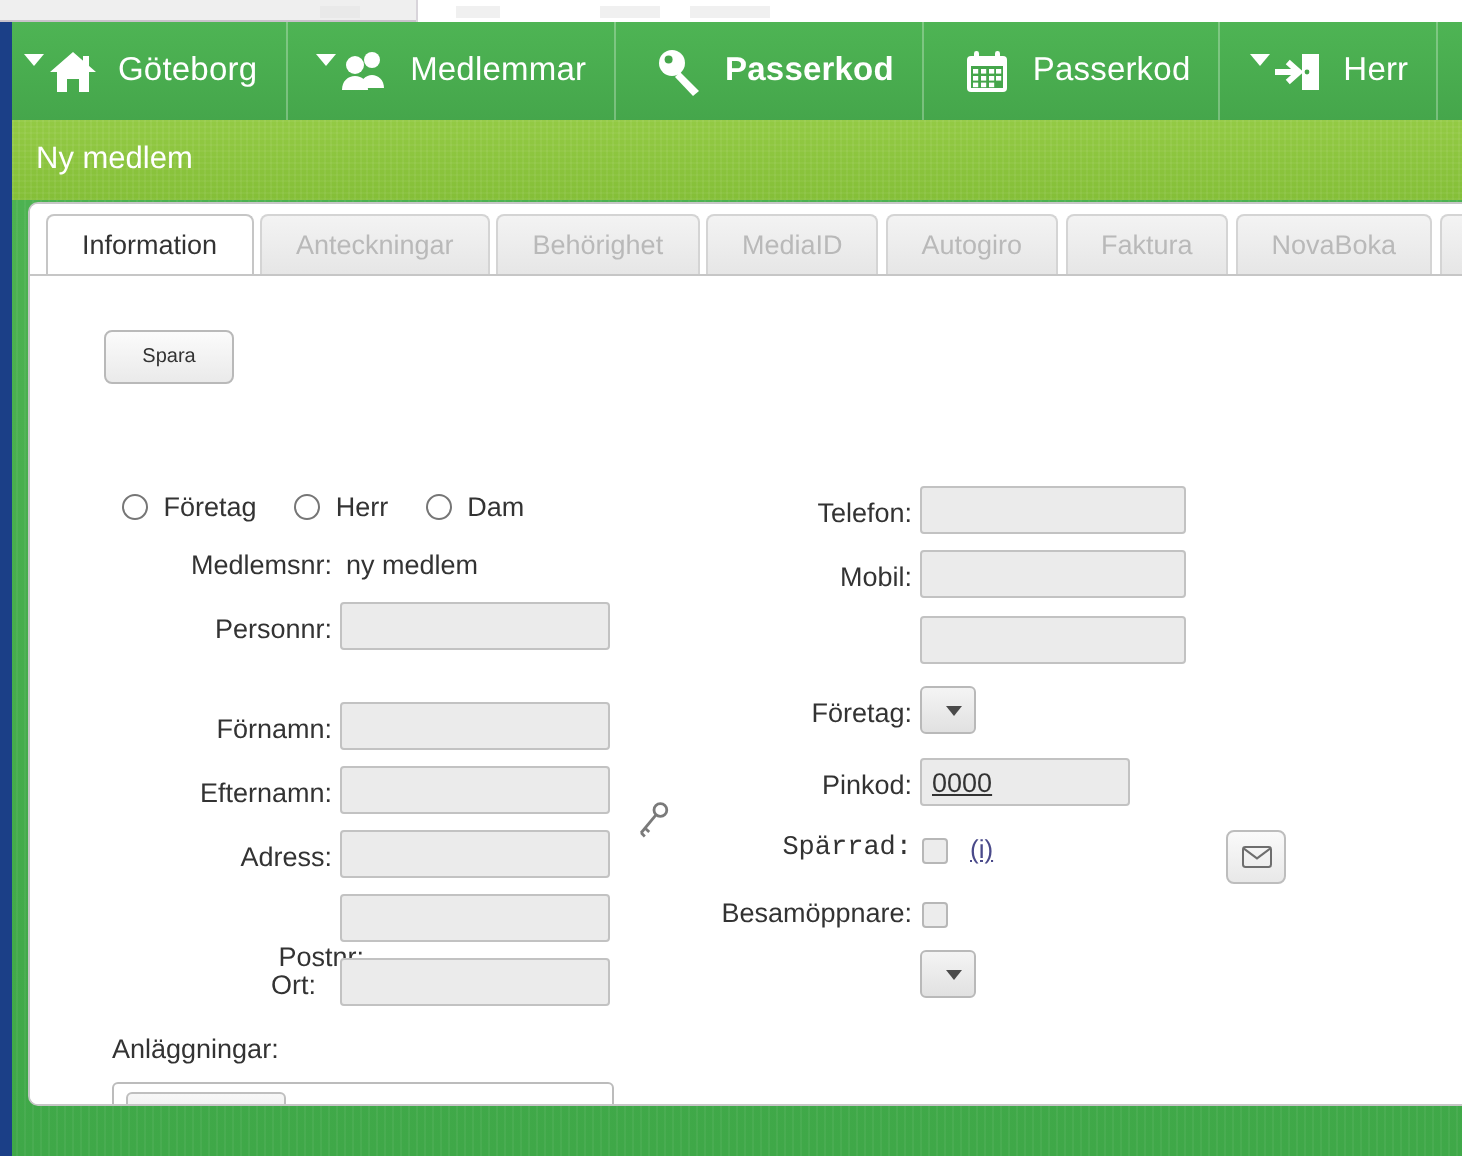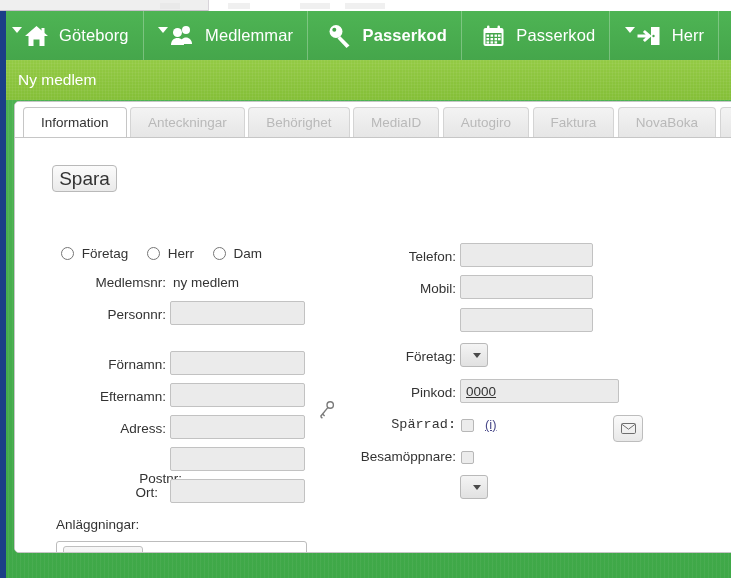--- a/index.html
+++ b/index.html
@@ -154,21 +154,21 @@
   #formarea {
     position: absolute; top: 36px; left: 0;
     width: 740px; height: 416px;
     background: #ffffff;
   }
 
   
   #save-button {
     position: absolute; left: 37px; top: 27px;
     width: 65px; height: 27px;
-    font-size: 19px;
+    font-size: 10px;
     color: #333333;
     background: #f2f2f2;
     background-image: linear-gradient(180deg,#fbfbfb 0%,#eaeaea 100%);
     border: 1px solid #b9b9b9;
     border-radius: 4px;
     cursor: pointer;
     font-family: "Liberation Sans", sans-serif;
   }
 
   
@@ -458,21 +458,21 @@
     <input class="fld" style="left: 445px; top: 137px; width: 133px;" value="">
 
     <input class="fld" style="left: 445px; top: 170px; width: 133px;" value="">
 
     <span class="lbl" style="left:300px; top:211px; width:141px;">Företag:</span>
     <div class="sel" style="left:445px; top:205px;">
       <span class="arr"></span>
     </div>
 
     <span class="lbl" style="left:300px; top:247px; width:141px;">Pinkod:</span>
-    <input class="fld filled" style="left: 445px; top: 241px; width: 159px; text-decoration: underline;" value="0000">
+    <input class="fld filled" style="left: 445px; top: 241px; width: 105px; text-decoration: underline;" value="0000">
 
     <span class="lbl" style="left:300px; top:279px; width:141px;font-family:Liberation Mono, monospace;">Spärrad:</span>
     <span class="cbx" style="left:446px; top:281px;"></span>
     <span class="infolink" style="left:470px; top:279px;">(i)</span>
 
     <span class="lbl" style="left:280px; top:311px; width:161px;">Besamöppnare:</span>
     <span class="cbx" style="left:446px; top:313px;"></span>
 
     <div class="sel" style="left:445px; top:337px;">
       <span class="arr"></span>

